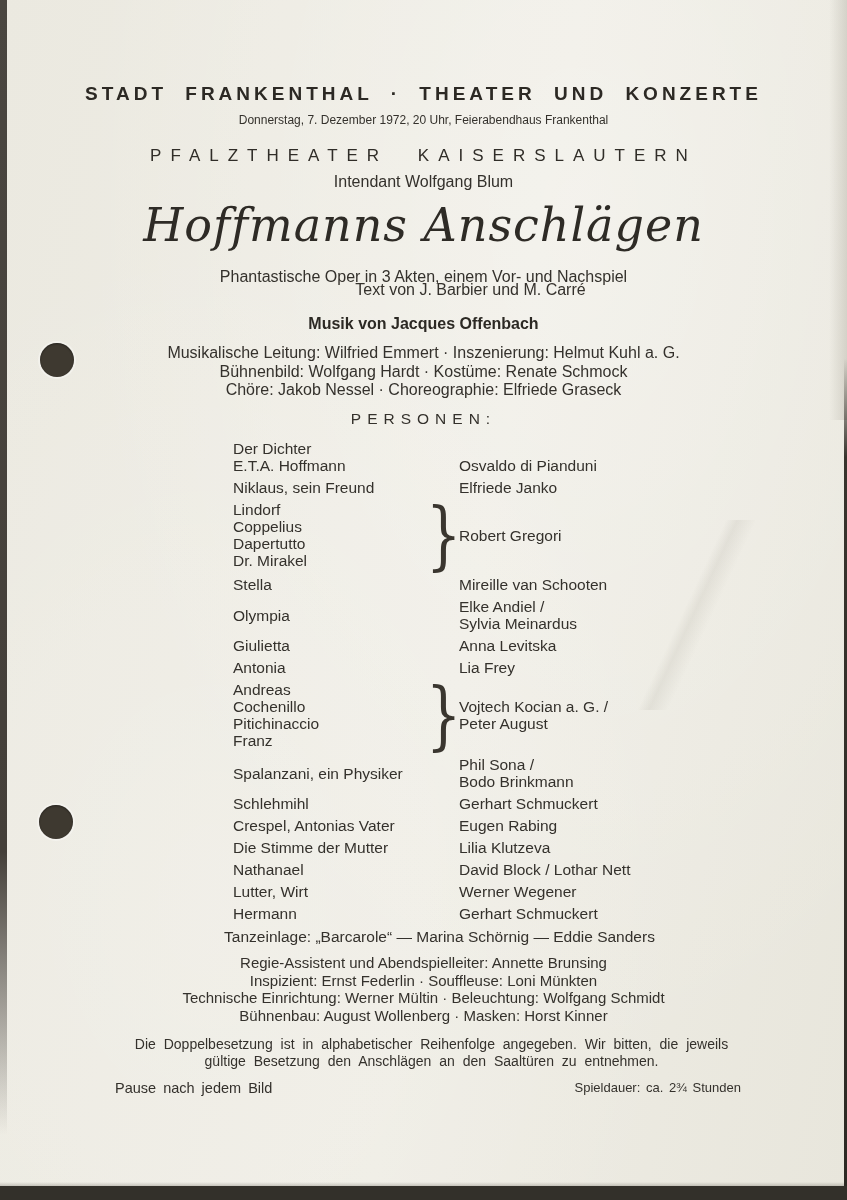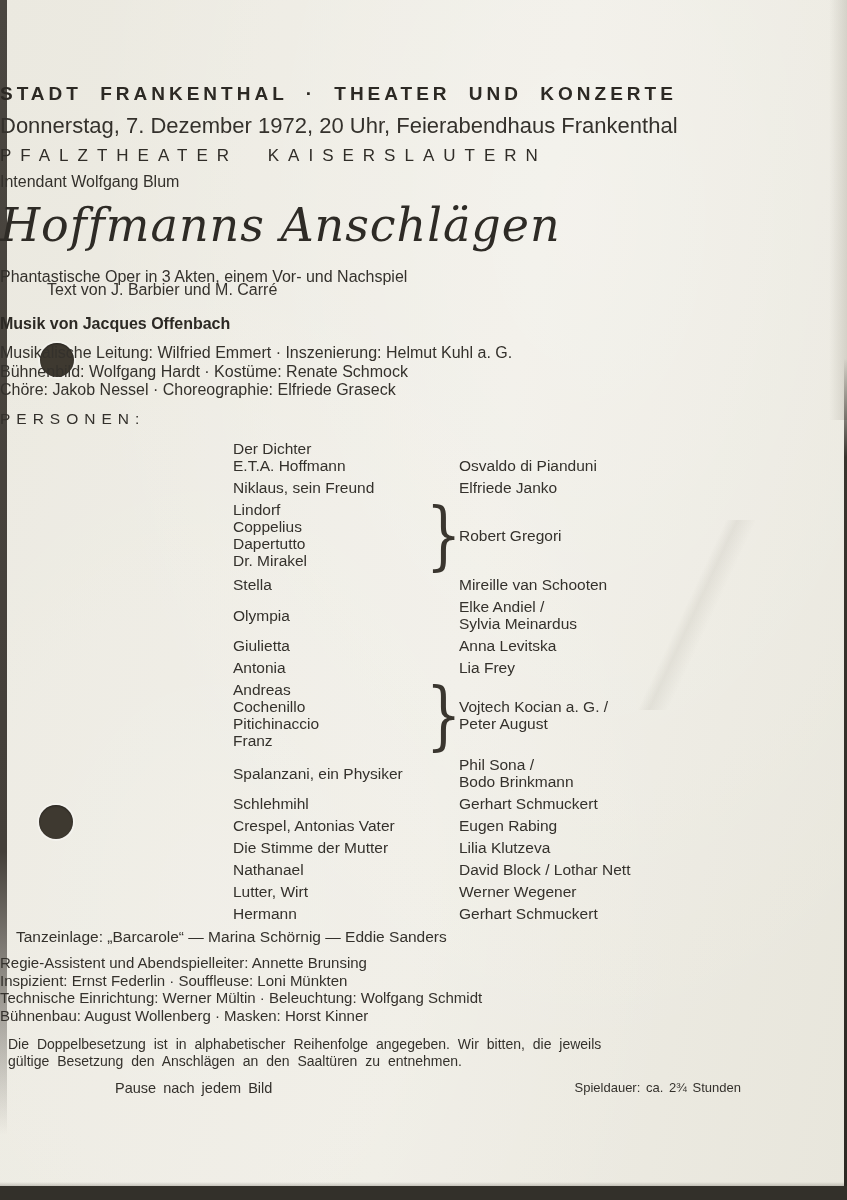--- a/index.html
+++ b/index.html
@@ -25,24 +25,24 @@
   .shade-right { position:absolute; right:0; top:0; width:18px; height:420px;
                  background:linear-gradient(to left, rgba(125,120,105,0.22), rgba(125,120,105,0)); }
   .crease      { position:absolute; right:0; top:520px; width:300px; height:190px;
                  background:linear-gradient(115deg, transparent 46%, rgba(115,110,95,0.10) 49%, transparent 54%); }
 
   .hole { position:absolute; width:34px; height:34px; border-radius:50%; background:#3e3930;
           box-shadow: inset 0 1px 2px rgba(0,0,0,0.4), 0 0 0 2px rgba(255,255,255,0.35); }
   .hole-1 { left:40px; top:343px; }
   .hole-2 { left:39px; top:805px; }
 
-  .abs { position:absolute; left:0; width:847px; text-align:left; }
+  .abs { position:absolute; left:0; width:847px; text-align:center; }
 
   .org-line   { top:83px;  font-size:19px; font-weight:bold; letter-spacing:4px; word-spacing:9px; color:#2c2924; }
-  .date-line  { top:113px; font-size:22px; }
+  .date-line  { top:113px; font-size:12px; }
   .company    { top:146px; font-size:17px; letter-spacing:9px; word-spacing:16px; color:#302d28; }
   .intendant  { top:173px; font-size:16px; }
 
   .title      { top:198px; font-family:"DejaVu Serif", serif; font-style:italic; font-weight:normal;
                 font-size:46px; letter-spacing:1px; color:#2e2b26; }
 
   .subtitle   { top:268px; font-size:16px; }
   .libretto   { top:281px; font-size:16px;padding-left:47px; }
   .music      { top:315px; font-size:16px; font-weight:bold; color:#2c2924; }
 

